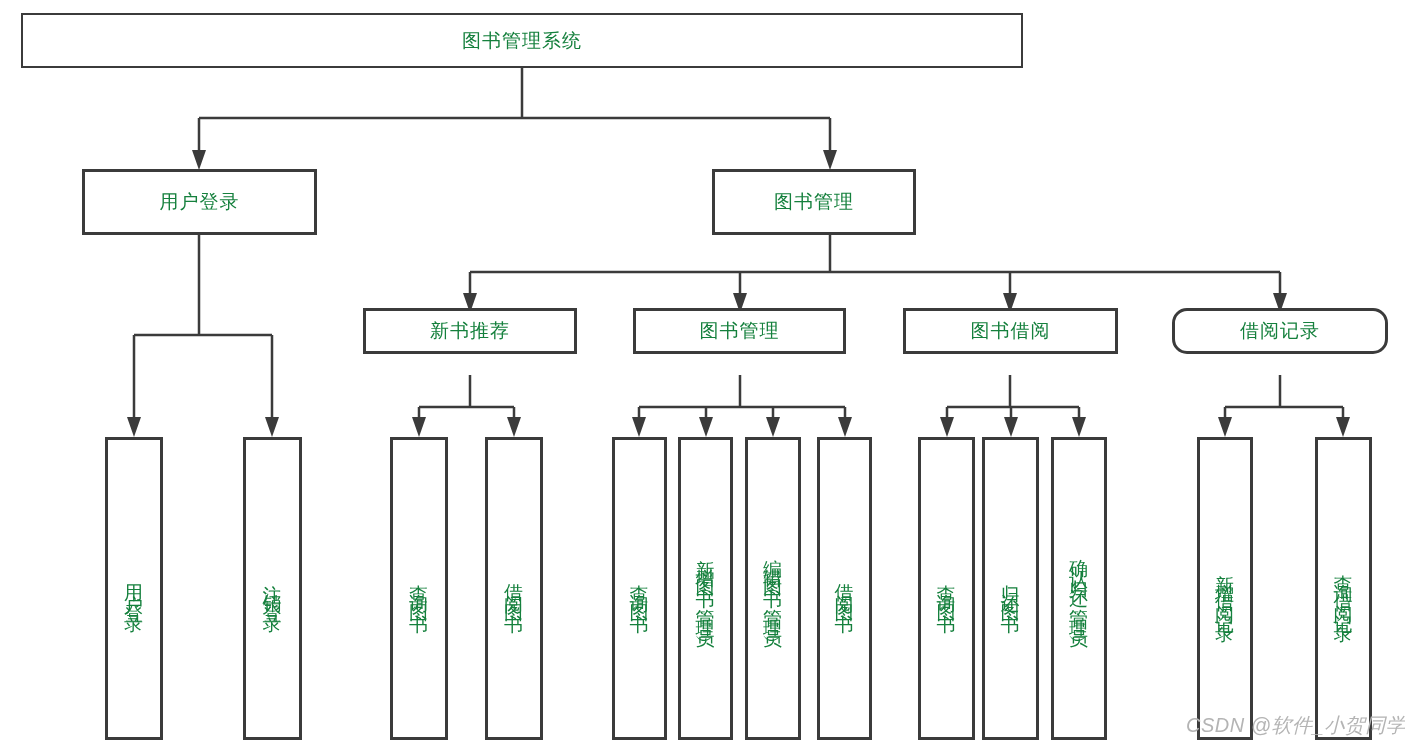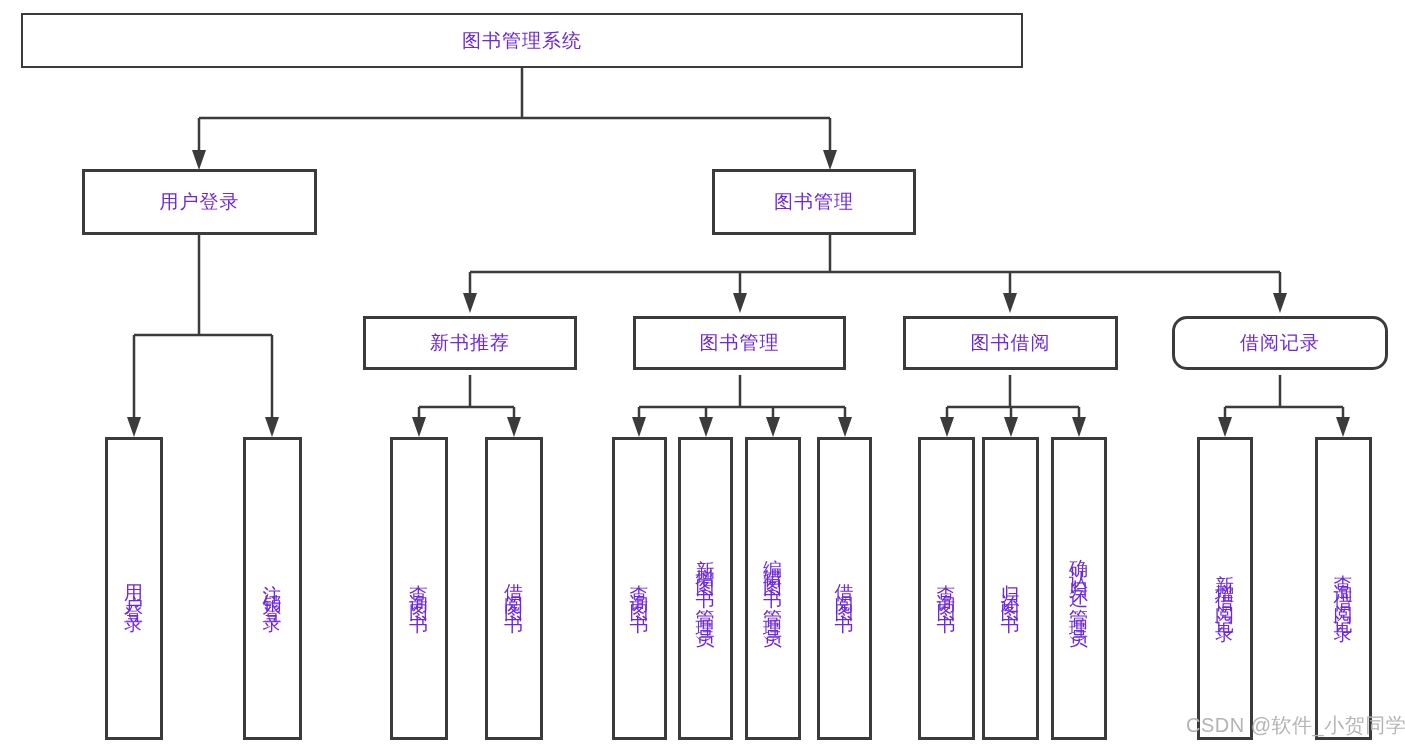--- a/index.html
+++ b/index.html
@@ -27,21 +27,21 @@
   }
   #connector-layer polygon {
     fill: #3b3b3b;
     stroke: none;
   }
   .node {
     position: absolute;
     box-sizing: border-box;
     background: #ffffff;
     border: 3px solid #3b3b3b;
-    color: #6d28d9;
+    color: #15803d;
     display: flex;
     align-items: center;
     justify-content: center;
     text-align: center;
   }
   .root-node {
     border-width: 2px;
     font-size: 19px;
     letter-spacing: 1px;
   }
@@ -55,30 +55,31 @@
     font-size: 19px;
   }
   .v-node .v-text {
     writing-mode: vertical-rl;
     text-orientation: mixed;
     line-height: 1;
     letter-spacing: 10px;
     white-space: nowrap;
   }
   .l2-node { top: 169px; height: 66px; }
-  .l3-node { top: 316px; height: 54px; }
+  .l3-node { top: 308px; height: 46px; }
   #watermark {
     position: absolute;
     left: 1186px;
     top: 712px;
     font-size: 20px;
     color: #b4b4b4;
     letter-spacing: 0.5px;
     white-space: nowrap;
     z-index: 5;
+    font-style: italic;
   }
 </style>
 </head>
 <body>
 
 <div id="canvas">
 
   <svg id="connector-layer" viewBox="0 0 1405 747" xmlns="http://www.w3.org/2000/svg">
     <g>
       <path d="M522 68 V118 M199 118 H830 M199 118 V152 M830 118 V152"></path>

